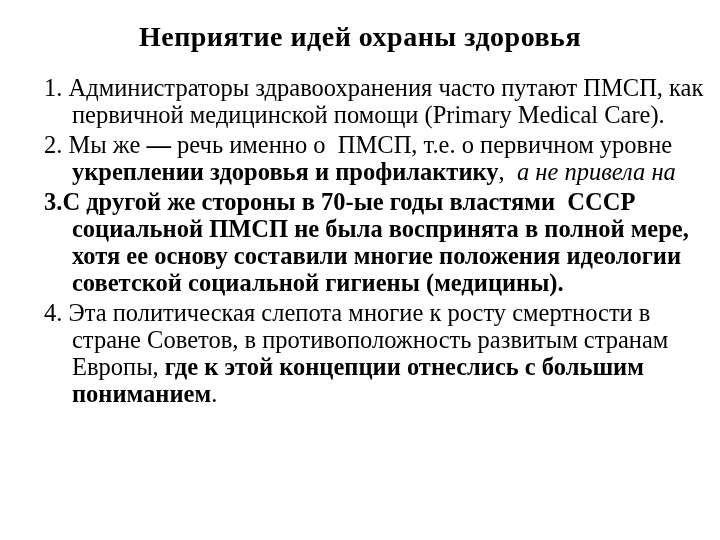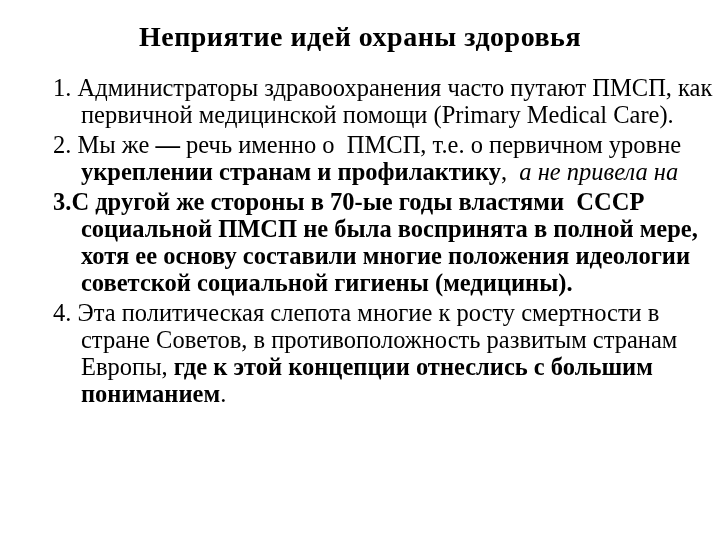--- a/index.html
+++ b/index.html
@@ -26,21 +26,21 @@
     font-size: 28px;
     line-height: 34px;
     letter-spacing: 0.5px;
   }
   .content {
     margin: 20px 0 0 40px;
     font-size: 24.5px;
     line-height: 27px;
   }
   .item {
-    margin: 0 0 3px 13px;
+    margin: 0 0 3px 4px;
   }
   .line {
     white-space: pre; 
   }
   .line.cont {
     padding-left: 28px; 
   }
   .r { font-weight: normal; font-style: normal; }
   .b { font-weight: bold;   font-style: normal; }
   .i { font-weight: normal; font-style: italic; }
@@ -55,21 +55,21 @@
 
   <div class="content">
 
     <div class="item">
       <div class="line first"><span class="num r">1.</span><span class="r"> Администраторы здравоохранения часто путают ПМСП, как</span></div>
       <div class="line cont"><span class="r">первичной медицинской помощи (Primary Medical Care).</span></div>
     </div>
 
     <div class="item">
       <div class="line first"><span class="num r">2.</span><span class="r"> Мы же </span><span class="b">—</span><span class="r"> речь именно о  ПМСП, т.е. о первичном уровне</span></div>
-      <div class="line cont"><span class="b">укреплении странам и профилактику</span><span class="r">,  </span><span class="i">а не привела на</span></div>
+      <div class="line cont"><span class="b">укреплении здоровья и профилактику</span><span class="r">,  </span><span class="i">а не привела на</span></div>
     </div>
 
     <div class="item">
       <div class="line first"><span class="num b">3.</span><span class="b">С другой же стороны в 70-ые годы властями  СССР</span></div>
       <div class="line cont"><span class="b">социальной ПМСП не была воспринята в полной мере,</span></div>
       <div class="line cont"><span class="b">хотя ее основу составили многие положения идеологии</span></div>
       <div class="line cont"><span class="b">советской социальной гигиены (медицины).</span></div>
     </div>
 
     <div class="item">

